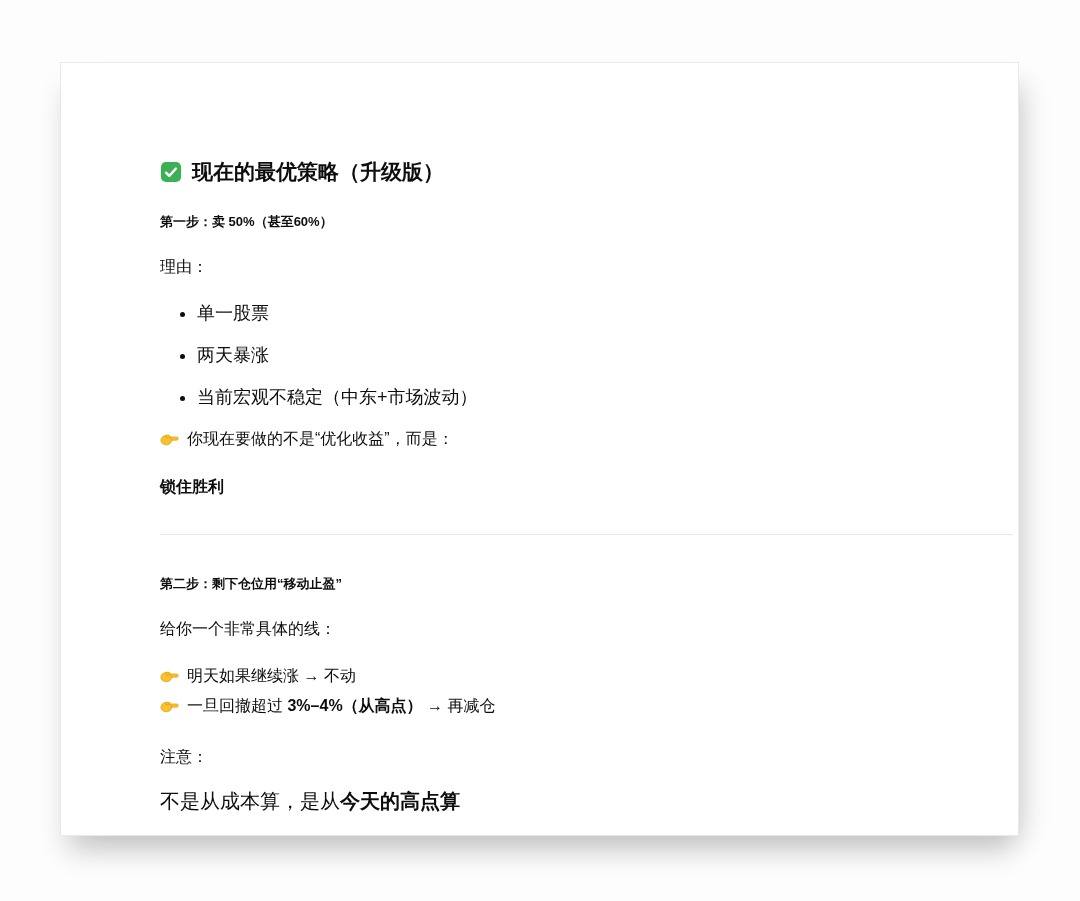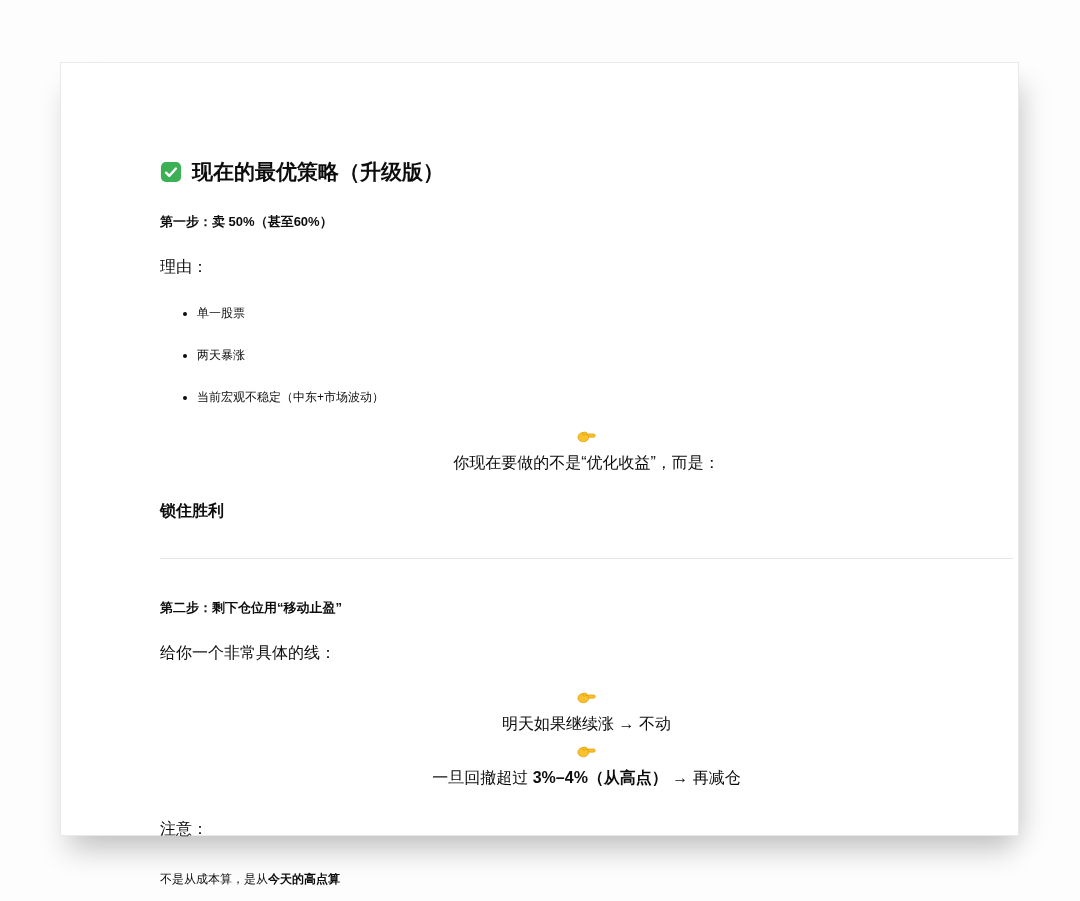--- a/index.html
+++ b/index.html
@@ -48,33 +48,32 @@
     line-height: 23px;
   }
   .body-p {
     margin: 23px 0 0;
     font-size: 16px;
     line-height: 21px;
   }
   .reason-list {
     margin: 26px 0 0;
     padding: 0 0 0 37px;
-    font-size: 12px;
+    font-size: 18px;
   }
   .reason-list li {
     line-height: 20px;
   }
   .reason-list li + li {
     margin-top: 22px;
   }
   .pointer-line {
     display: flex;
     align-items: center;
     gap: 8px;
-    flex-direction: column;
   }
   .pointer-p {
     margin: 21px 0 0;
     font-size: 16px;
     line-height: 21px;
   }
   .conclusion {
     margin: 27px 0 0;
     font-size: 16px;
     font-weight: bold;
@@ -91,24 +90,23 @@
     font-size: 16px;
   }
   .rules .pointer-line {
     line-height: 21px;
   }
   .rules .pointer-line + .pointer-line {
     margin-top: 9px;
     text-align: center;
   }
   .note-p {
-    margin: 31px 0 0;
-    font-size: 12px;
+    margin: 24px 0 0;
+    font-size: 20px;
     line-height: 21px;
-    font-family: Liberation Mono, monospace;
   }
   .icon {
     display: inline-flex;
     flex: 0 0 auto;
   }
   strong { font-weight: bold; }
 </style>
 </head>
 <body>
 

